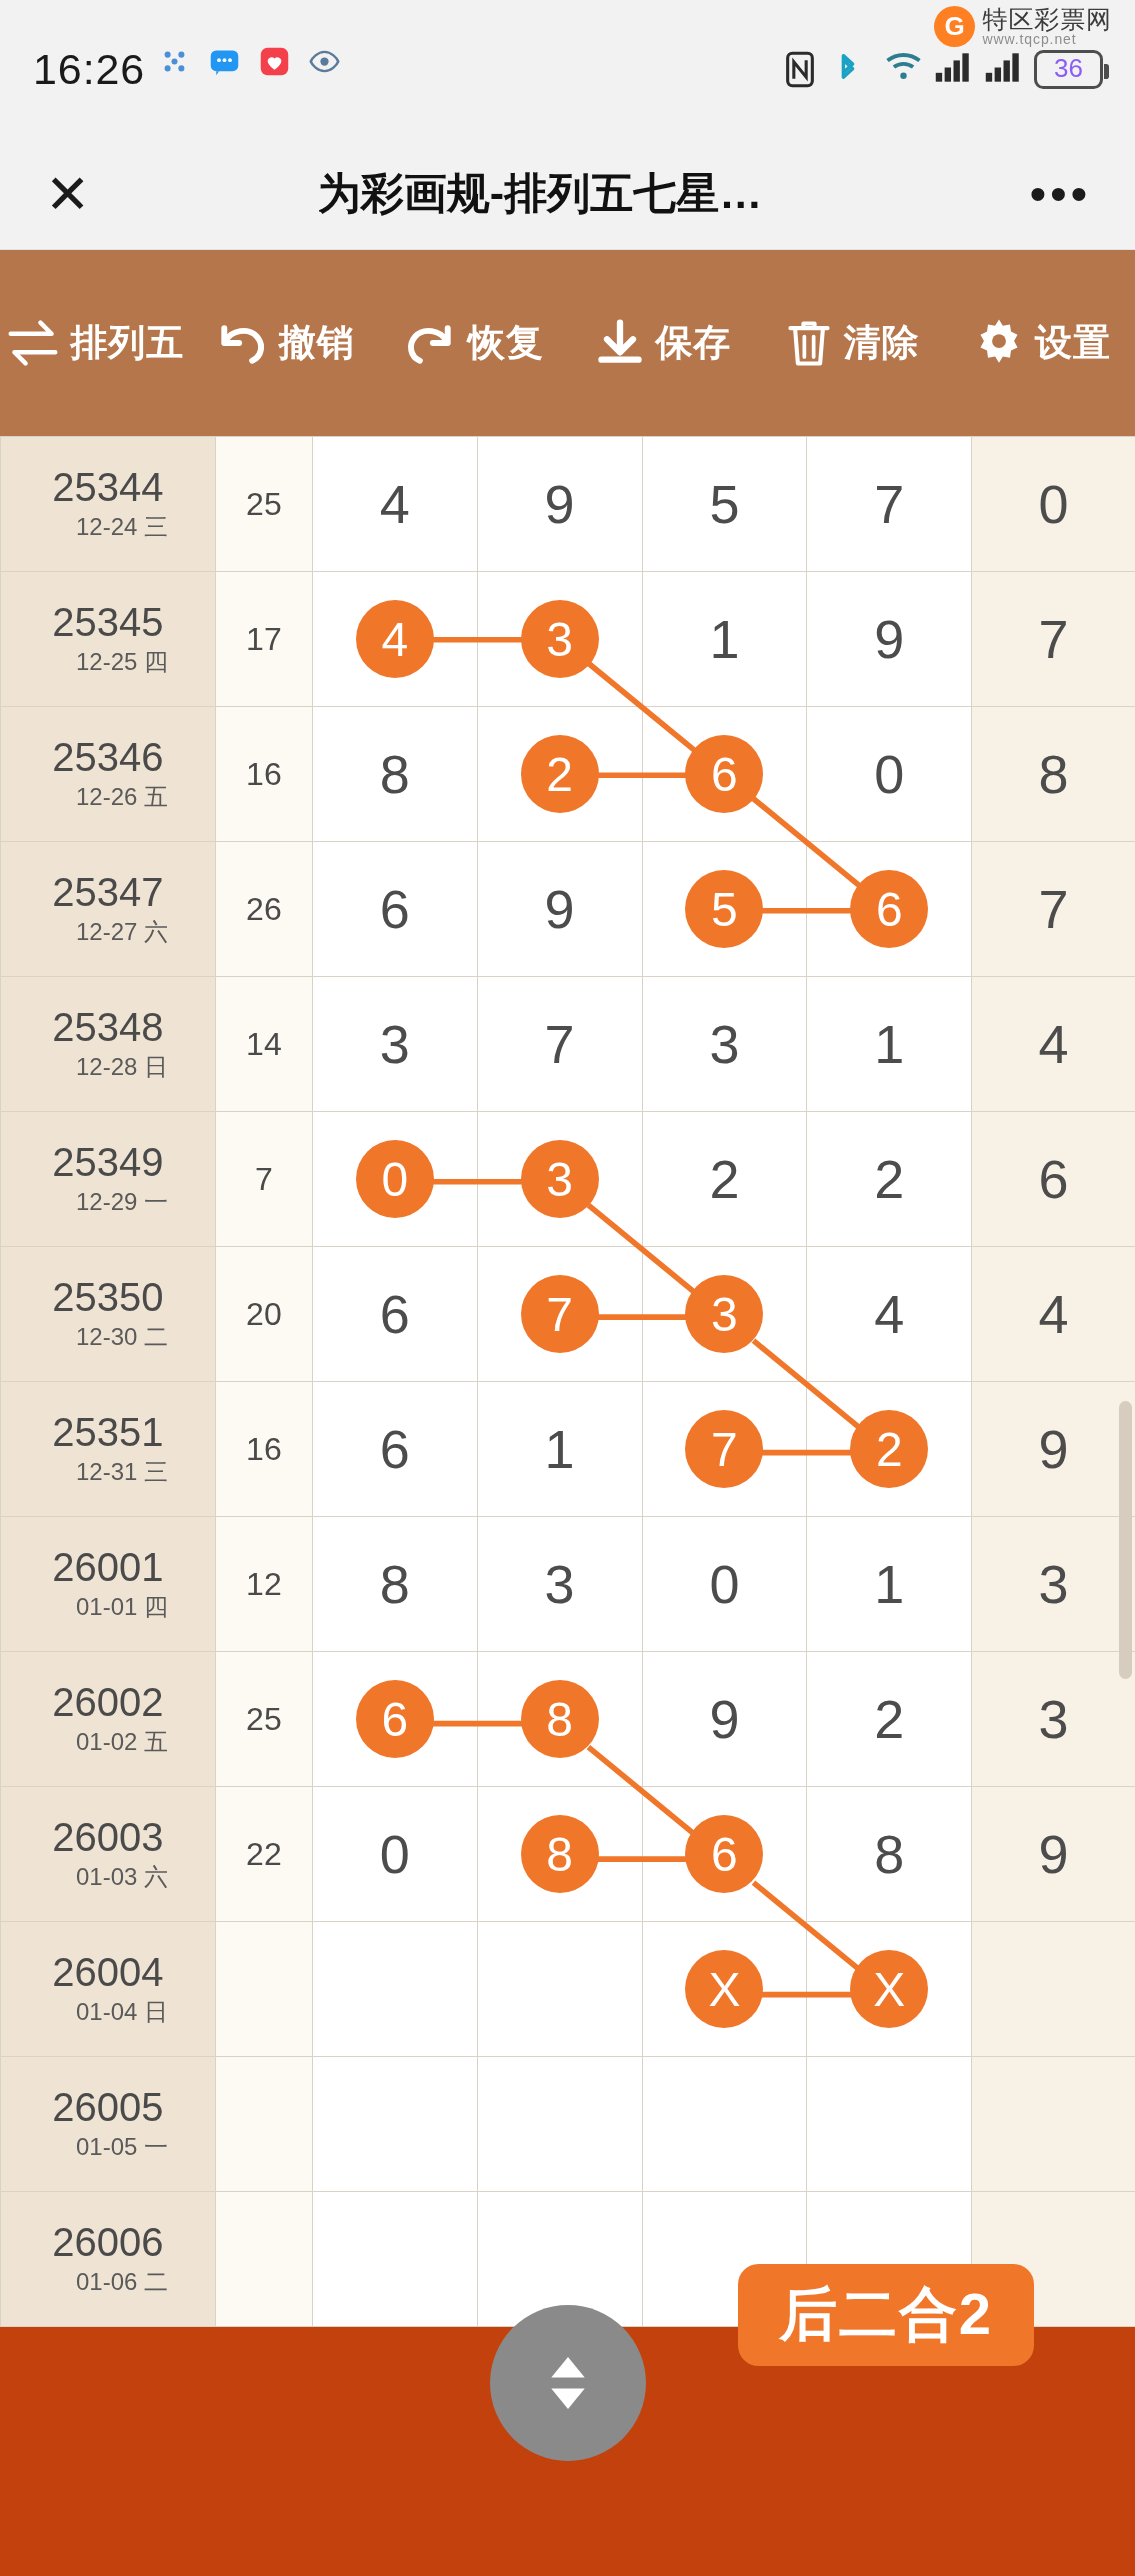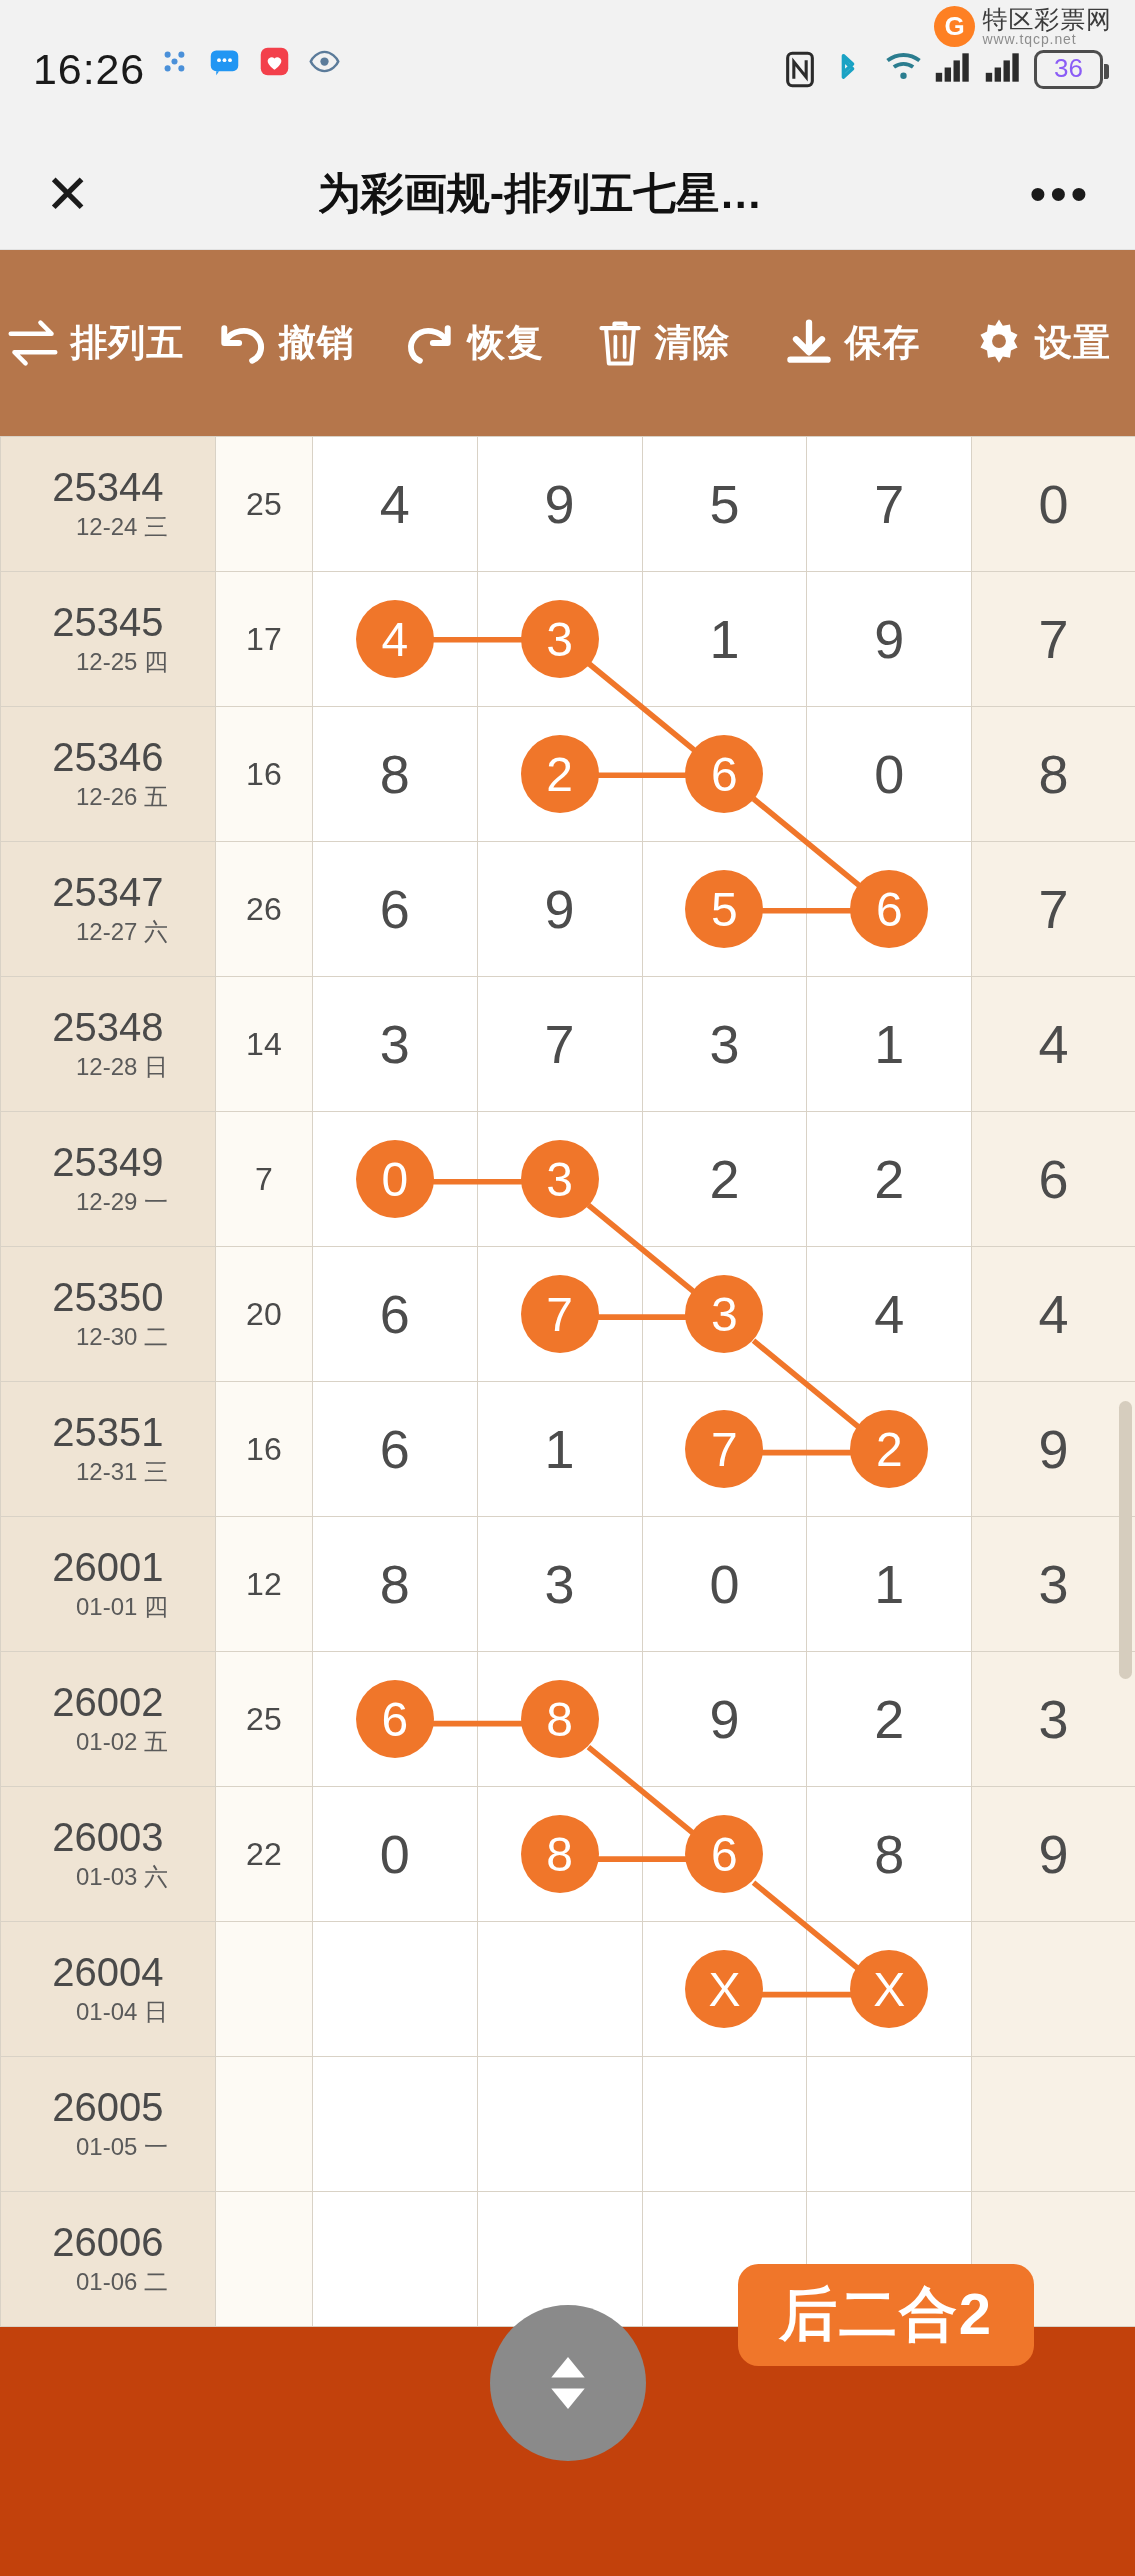--- a/index.html
+++ b/index.html
@@ -375,35 +375,35 @@
       <span class="tb-icon">
         <svg width="56" height="52" viewBox="0 0 30 28">
             <path d="M24 6v8h-8" fill="none" stroke="#fff" stroke-width="3.2" stroke-linecap="round" stroke-linejoin="round"></path>
             <path d="M23.5 13C20 7 11 5.5 6.5 10.5c-4 4.5-2.5 11 2.5 13" fill="none" stroke="#fff" stroke-width="3.2" stroke-linecap="round"></path>
           </svg>
       </span>
       <span class="tb-label">恢复</span>
     </div>
     <div class="tb-item">
       <span class="tb-icon">
+        <svg width="52" height="52" viewBox="0 0 28 28">
+            <path d="M14 3v15M7 12l7 7 7-7" fill="none" stroke="#fff" stroke-width="3.4" stroke-linecap="round" stroke-linejoin="round"></path>
+            <path d="M4 23h20" stroke="#fff" stroke-width="3.4" stroke-linecap="round"></path>
+          </svg>
+      </span>
+      <span class="tb-label">保存</span>
+    </div>
+    <div class="tb-item">
+      <span class="tb-icon">
         <svg width="50" height="52" viewBox="0 0 26 28">
             <path d="M3 6h20M10 6V3.5h6V6M5.5 6l1.5 19h12l1.5-19" fill="none" stroke="#fff" stroke-width="2.2" stroke-linecap="round" stroke-linejoin="round"></path>
             <path d="M10.5 10.5v11M15.5 10.5v11" stroke="#fff" stroke-width="2" stroke-linecap="round"></path>
           </svg>
       </span>
       <span class="tb-label">清除</span>
-    </div>
-    <div class="tb-item">
-      <span class="tb-icon">
-        <svg width="52" height="52" viewBox="0 0 28 28">
-            <path d="M14 3v15M7 12l7 7 7-7" fill="none" stroke="#fff" stroke-width="3.4" stroke-linecap="round" stroke-linejoin="round"></path>
-            <path d="M4 23h20" stroke="#fff" stroke-width="3.4" stroke-linecap="round"></path>
-          </svg>
-      </span>
-      <span class="tb-label">保存</span>
     </div>
     <div class="tb-item">
       <span class="tb-icon">
         <svg width="54" height="54" viewBox="0 0 28 28">
             <path d="M14 1.8l2 3.2 3.7-.6 .5 3.7 3.4 1.6-1.8 3.3 1.8 3.3-3.4 1.6-.5 3.7-3.7-.6-2 3.2-2-3.2-3.7.6-.5-3.7-3.4-1.6 1.8-3.3L4.4 9.7l3.4-1.6.5-3.7 3.7.6z" fill="#fff"></path>
             <circle cx="14" cy="13" r="3.6" fill="#b5764b"></circle>
           </svg>
       </span>
       <span class="tb-label">设置</span>
     </div>

